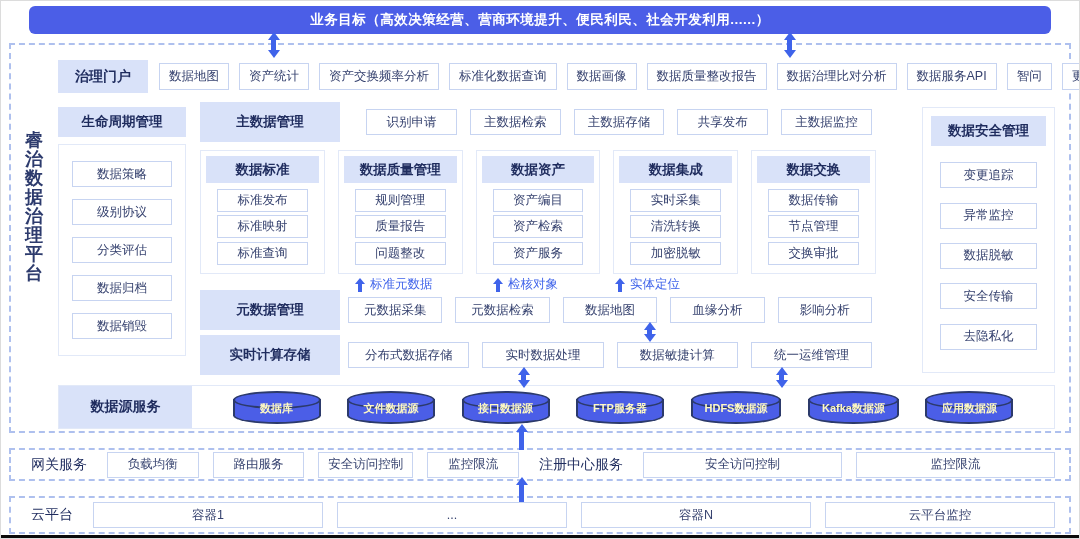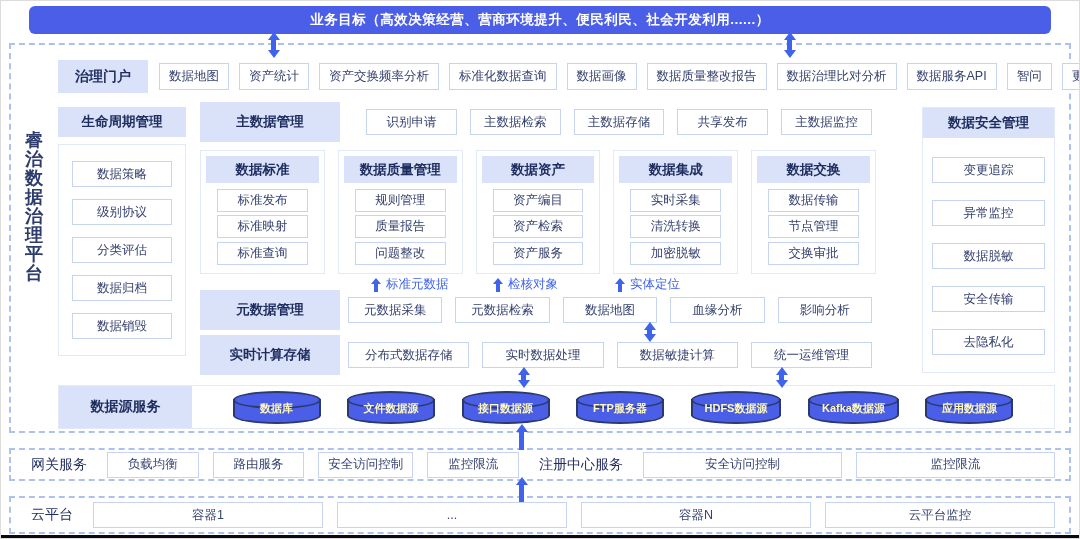--- a/index.html
+++ b/index.html
@@ -53,21 +53,21 @@
   .modhead{height:27px;flex:none;}
   .vlist2{flex:1;display:flex;flex-direction:column;justify-content:space-evenly;margin:2px 11px 0 11px;}
   .vlist2 .box{height:23px;}
 
   .flowrow{position:relative;height:21px;}
   .flabel{position:absolute;top:2px;display:inline-flex;align-items:center;gap:5px;
           color:var(--arrow);font-size:12.5px;white-space:nowrap;}
 
   .last{margin-top:15px;}
 
-  .col-sec{width:133px;flex:none;display:flex;flex-direction:column;}
+  .col-sec{width:133px;flex:none;display:flex;flex-direction:column;padding:8px;}
   .col-sec > .band{height:30px;flex:none;}
   .vlist-sec{flex:1;display:flex;flex-direction:column;justify-content:space-evenly;margin:2px 9px 0 9px;}
 
   .ds-row{position:absolute;top:340px;left:47px;right:14px;height:44px;border:1px solid var(--panel);
           display:flex;align-items:stretch;background:#fff;}
   .ds-head{width:133px;flex:none;font-size:14px;}
   .cyl-area{flex:1;display:flex;align-items:center;justify-content:space-evenly;padding:0 14px;}
   .cyl{position:relative;height:25px;margin-top:8px;min-width:88px;padding:0 12px;background:var(--primary);
        border:2px solid #2c3a6b;border-top:none;border-radius:0 0 46px 46px / 0 0 9px 9px;
        display:flex;align-items:center;justify-content:center;}
@@ -202,21 +202,21 @@
             <div class="vlist2">
 
             <div class="box">数据传输</div>
                 <div class="box">节点管理</div>
                 <div class="box">交换审批</div>
               </div>
           </div>
         </div>
 
         <div class="flowrow">
-          <span class="flabel" style="left:171px">
+          <span class="flabel" style="left:155px">
             <span class="mini">
                 <i class="mh"></i>
                 <i class="ms"></i>
               </span>
             <span>标准元数据</span>
           </span>
           <span class="flabel" style="left:293px">
             <span class="mini">
                 <i class="mh"></i>
                 <i class="ms"></i>

